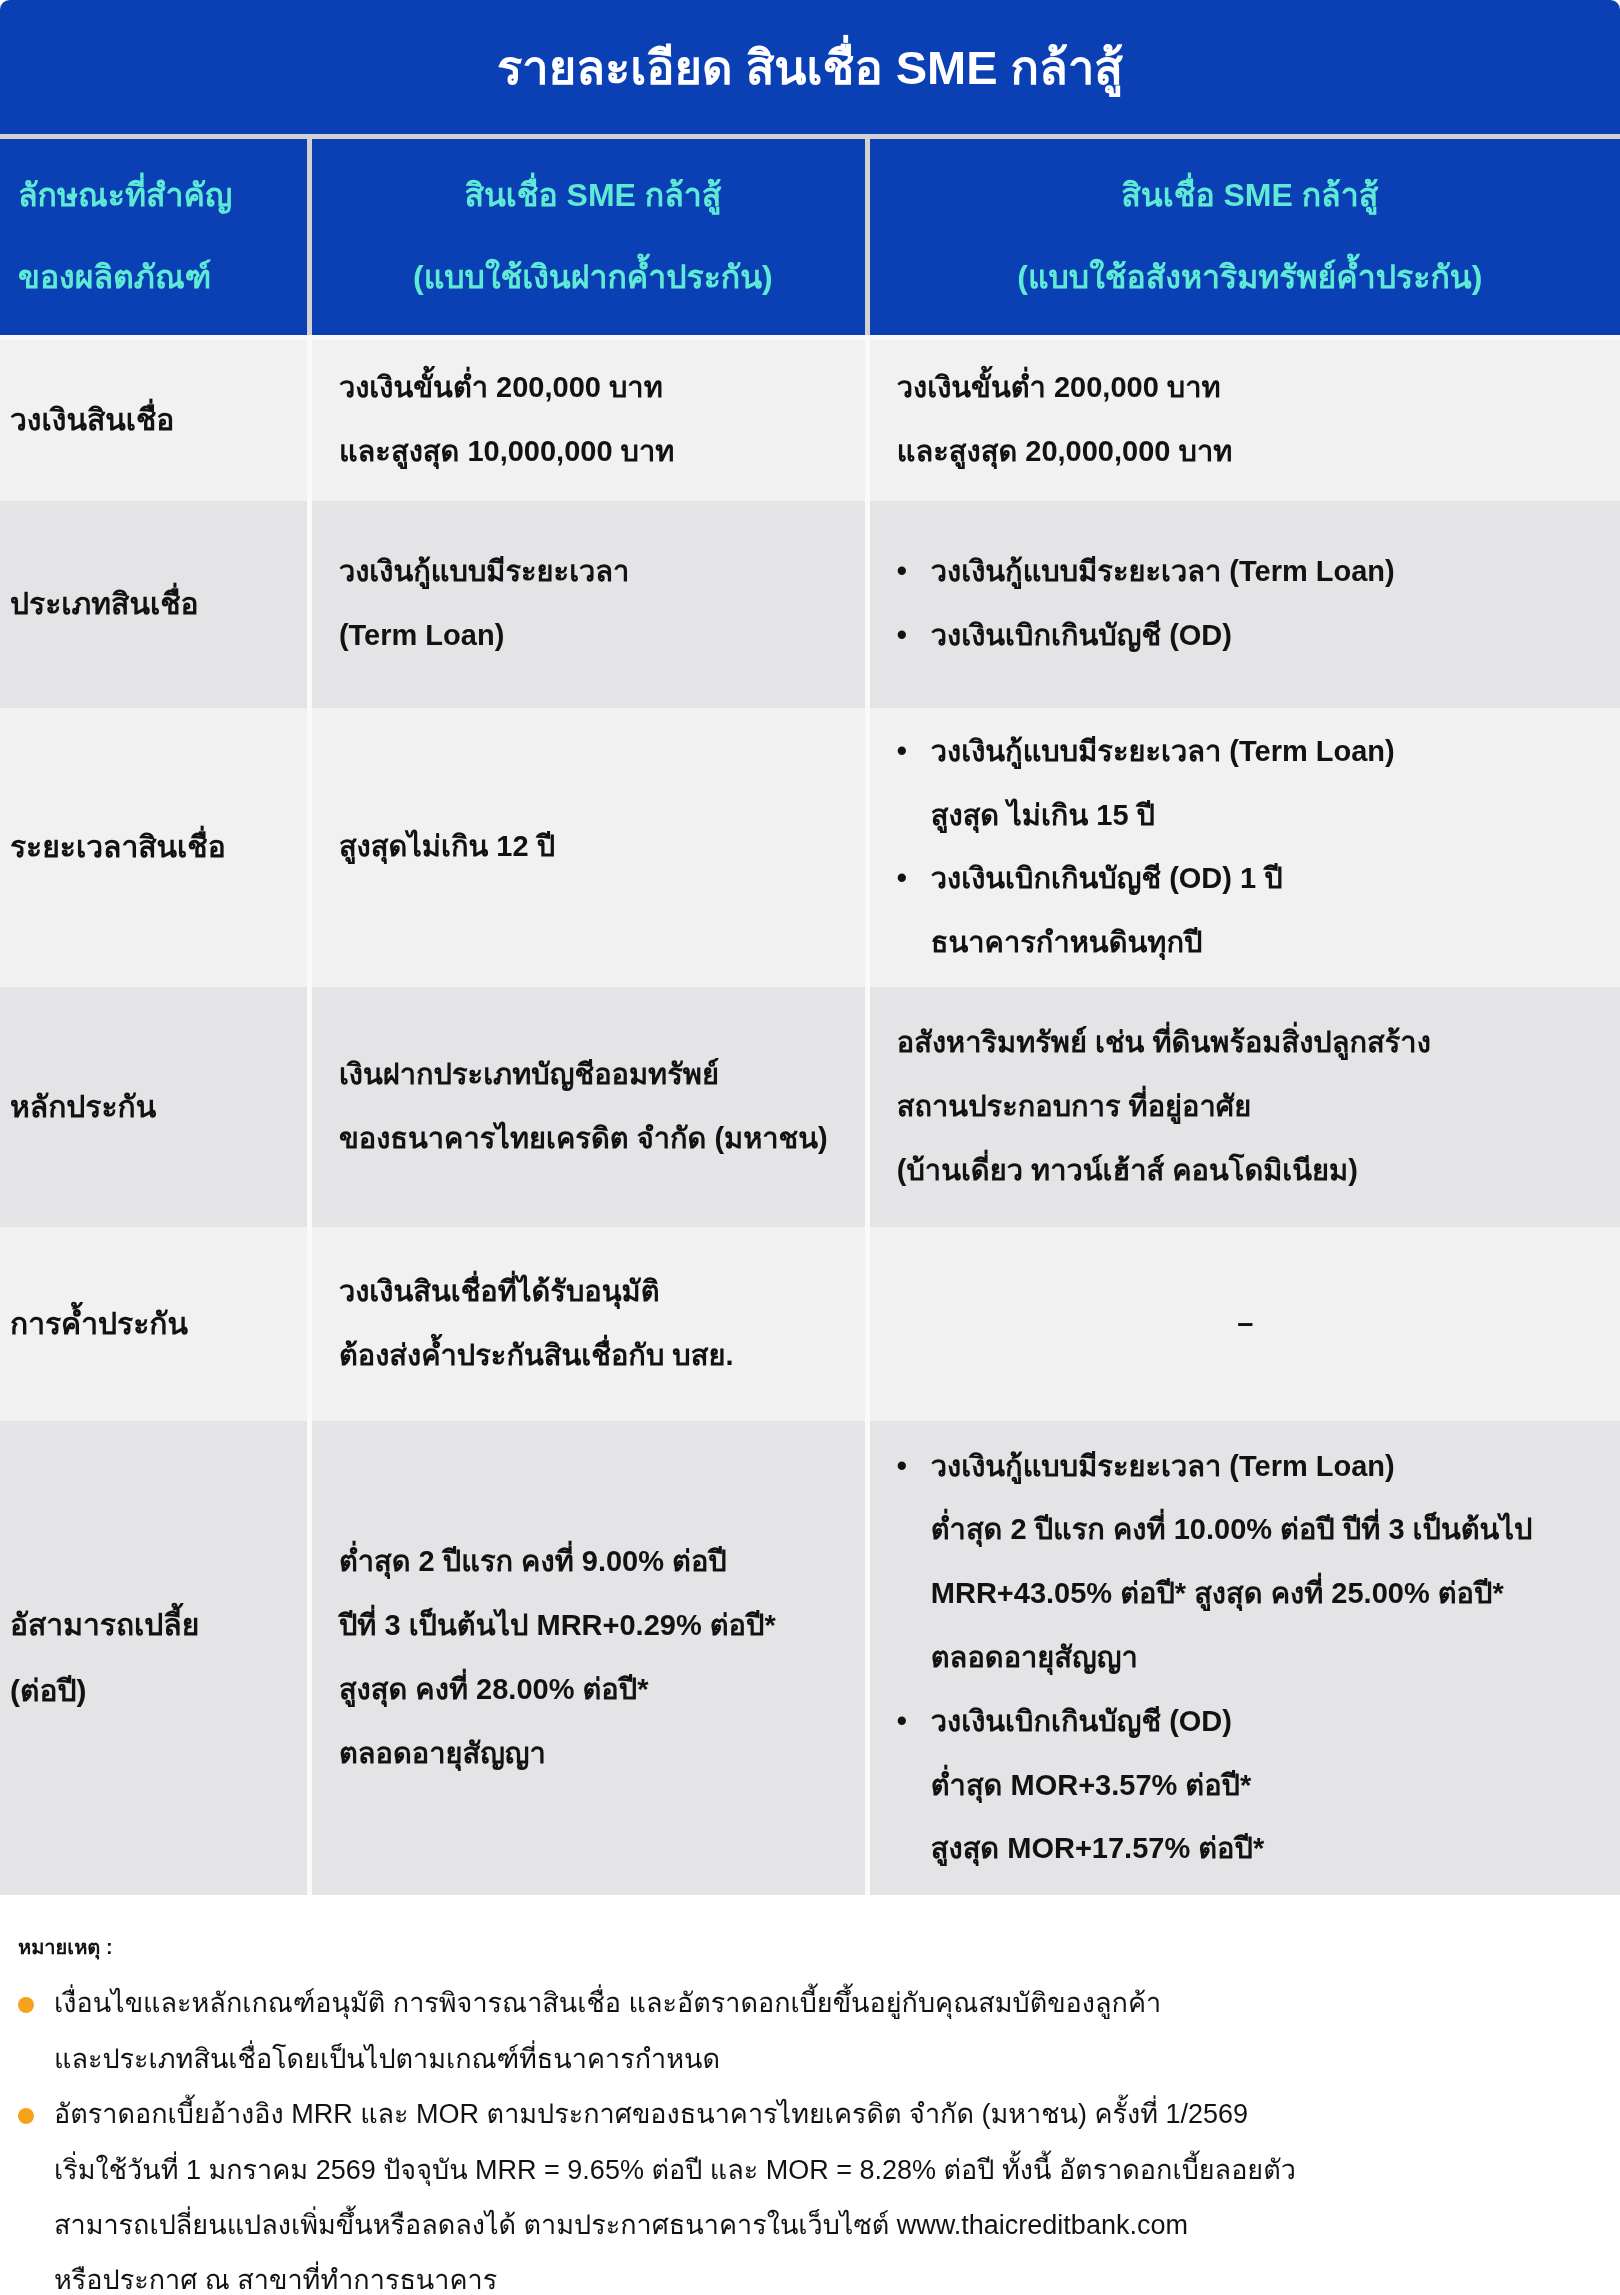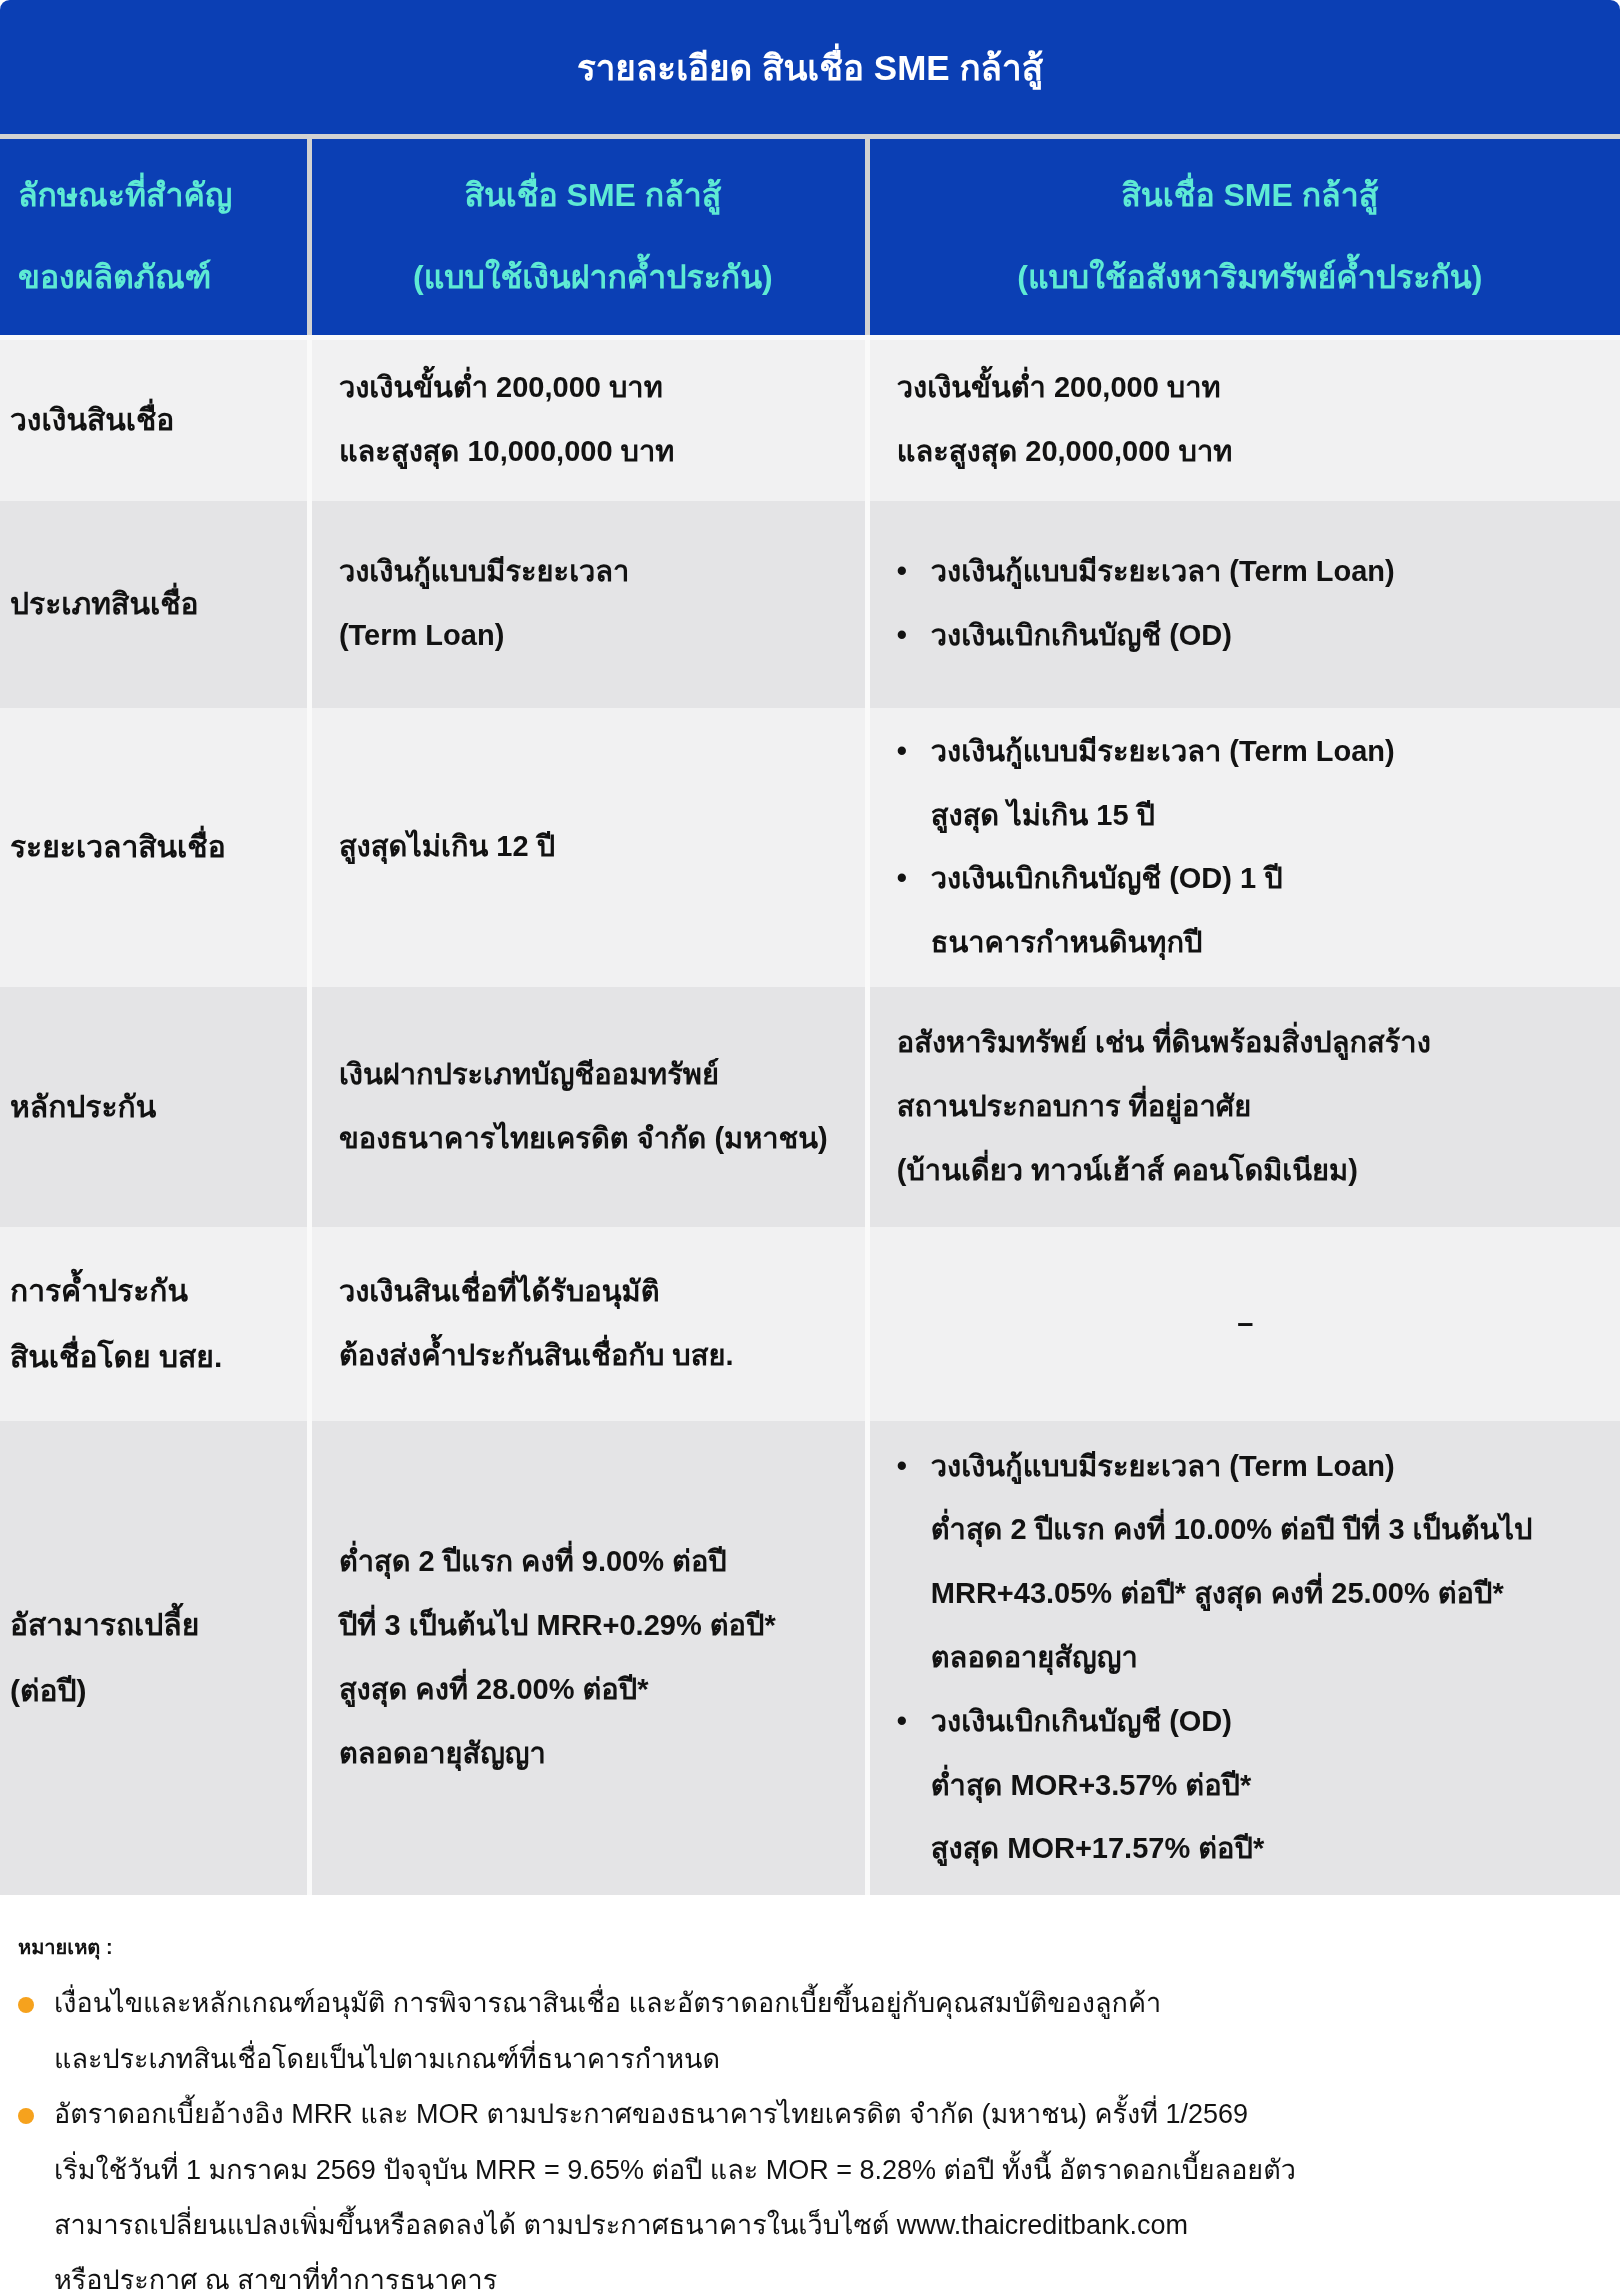--- a/index.html
+++ b/index.html
@@ -21,21 +21,21 @@
     box-sizing:border-box;
   }
   
   .title-bar{
     height:134px;
     background:var(--blue);
     border-radius:9.7px 9.7px 0 0;
     display:flex;align-items:center;justify-content:center;
   }
   .title-bar h1{
-    margin:0;color:#fff;font-size:35px;font-weight:700;letter-spacing:0;
+    margin:0;color:#fff;font-size:47px;font-weight:700;letter-spacing:0;
   }
   
   .thead{
     display:grid;
     grid-template-columns:307px 553px 751px;
     column-gap:4.9px;
     background:var(--gap-gray);
     padding-top:4.9px;
   }
   .hcell{
@@ -188,21 +188,20 @@
         </div>
         <div class="cell content-cell">
           <div class="line line">อสังหาริมทรัพย์ เช่น ที่ดินพร้อมสิ่งปลูกสร้าง</div>
           <div class="line line">สถานประกอบการ ที่อยู่อาศัย</div>
           <div class="line line">(บ้านเดี่ยว ทาวน์เฮ้าส์ คอนโดมิเนียม)</div>
         </div>
       </div>
       <div class="trow">
         <div class="cell label-cell">
           <div class="line">การค้ำประกัน</div>
-          <div class="line">สินเชื่อโดย บสย.</div>
         </div>
         <div class="cell content-cell">
           <div class="line line">วงเงินสินเชื่อที่ได้รับอนุมัติ</div>
           <div class="line line">ต้องส่งค้ำประกันสินเชื่อกับ บสย.</div>
         </div>
         <div class="cell content-cell dash-cell">
           <div class="line dash">–</div>
         </div>
       </div>
       <div class="trow dark">

